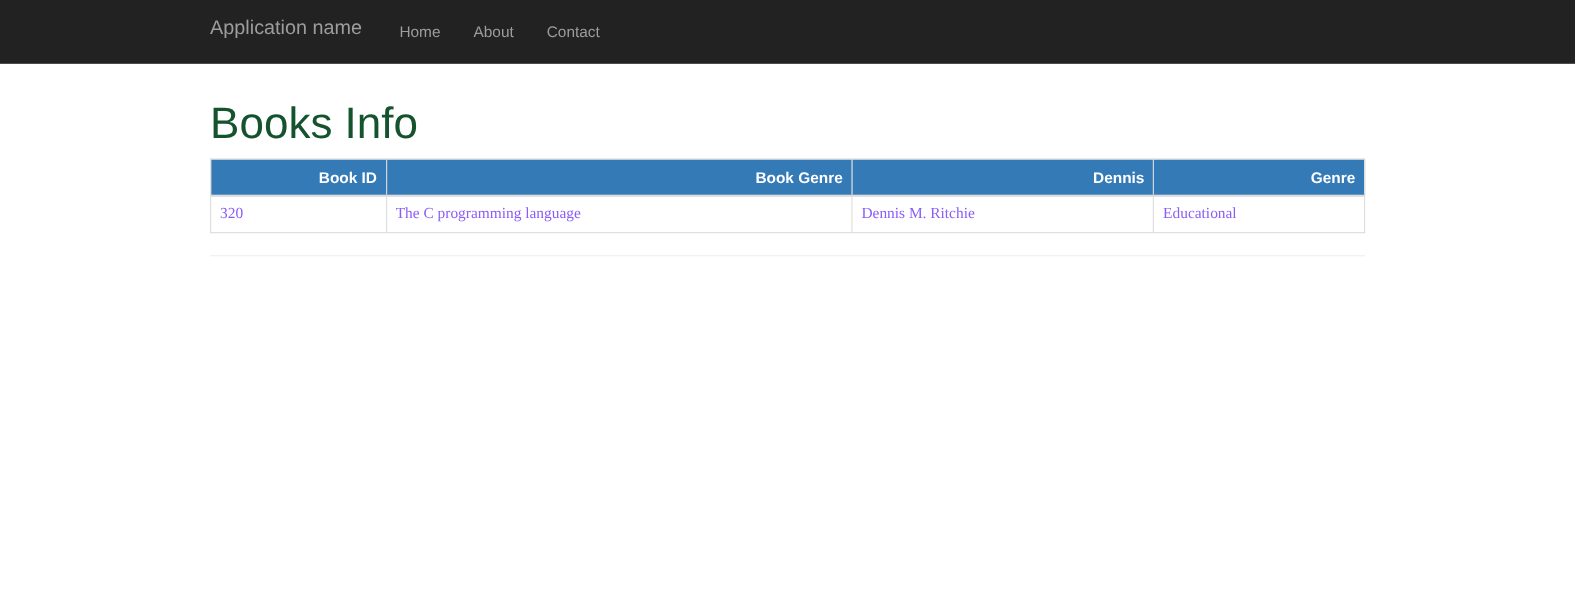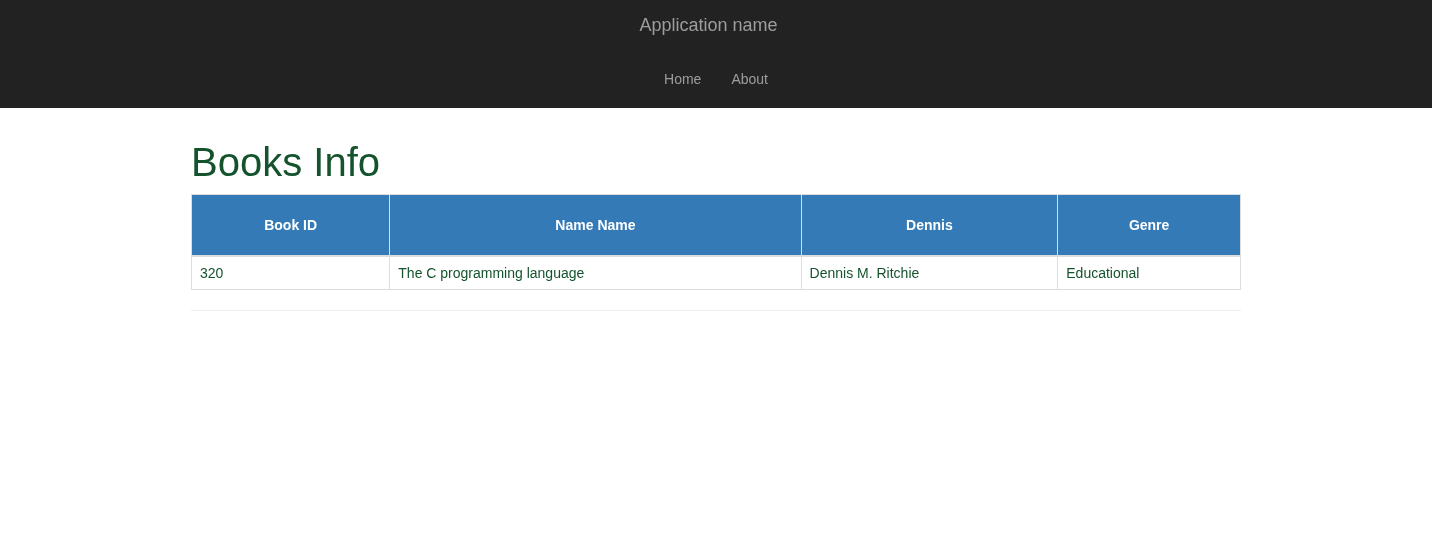--- a/index.html
+++ b/index.html
@@ -16,23 +16,22 @@
     .navbar {
       background-color: #222;
       border: none;
       min-height: 50px;
       margin-bottom: 20px;
     }
     .navbar-container {
       width: 1080px;
       margin: 0 auto;
       display: flex;
-      align-items: center;
+      align-items: flex-start;
       padding: 0 15px;
-      flex-direction: column;
     }
     .navbar-brand {
       color: #9d9d9d;
       font-size: 18px;
       text-decoration: none;
       padding: 15px 15px 15px 0;
       line-height: 20px;
     }
     .navbar-nav {
       display: flex;
@@ -63,31 +62,32 @@
     .table {
       width: 100%;
       border-collapse: collapse;
       margin-bottom: 20px;
       background-color: transparent;
     }
     .table th {
       background-color: #337ab7;
       color: #fff;
       font-weight: 700;
-      text-align: center;
-      padding: 22px;
+      text-align: right;
+      padding: 8px;
       border: 1px solid #ddd;
       border-bottom-width: 2px;
       vertical-align: bottom;
     }
     .table td {
       padding: 8px;
       border: 1px solid #ddd;
       vertical-align: top;
-      color: #14532d;
+      color: #8b5cf6;
+      font-family: Liberation Serif, serif;
     }
     hr {
       margin-top: 20px;
       margin-bottom: 20px;
       border: 0;
       border-top: 1px solid #eee;
     }
     footer p {
       color: #333;
       margin: 0 0 10px;
@@ -99,32 +99,35 @@
 <nav class="navbar">
   <div class="navbar-container">
     <a class="navbar-brand" href="#">Application name</a>
     <ul class="navbar-nav">
       <li>
           <a href="#">Home</a>
         </li>
       <li>
           <a href="#">About</a>
         </li>
+      <li>
+          <a href="#">Contact</a>
+        </li>
     </ul>
   </div>
 </nav>
 
 <div class="container">
   <h2>Books Info</h2>
 
   <table class="table">
     <thead>
       <tr>
         <th>Book ID</th>
-        <th>Name Name</th>
+        <th>Book Genre</th>
         <th>Dennis</th>
         <th>Genre</th>
       </tr>
     </thead>
     <tbody>
       <tr>
         <td>320</td>
         <td>The C programming language</td>
         <td>Dennis M. Ritchie</td>
         <td>Educational</td>

